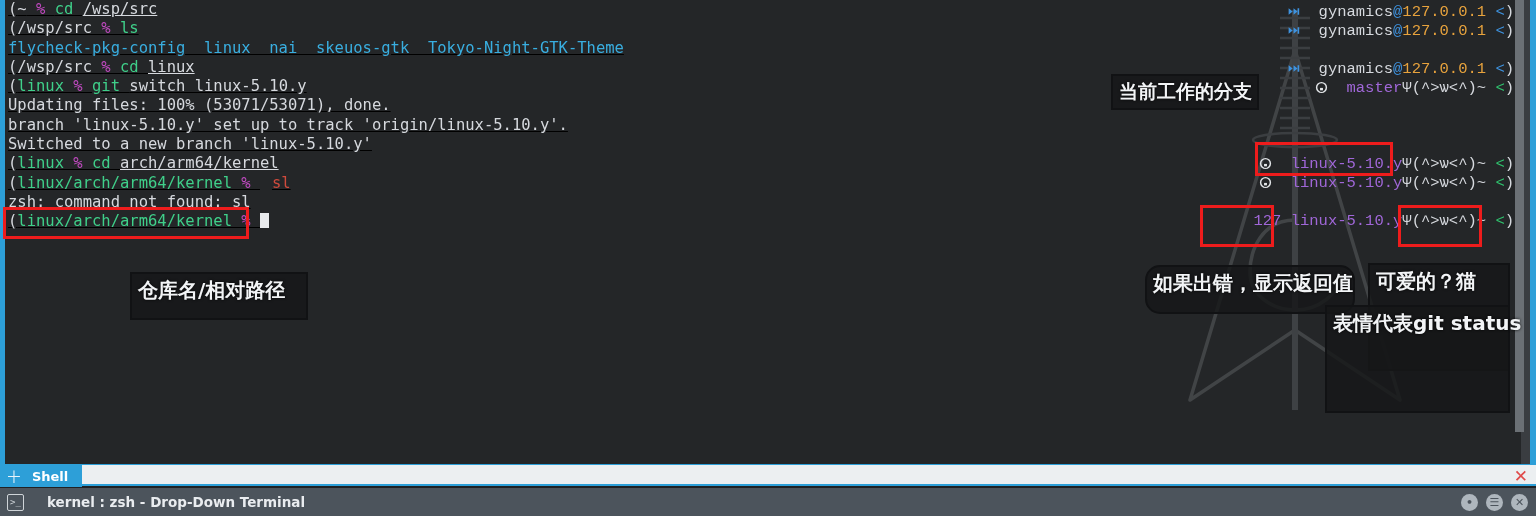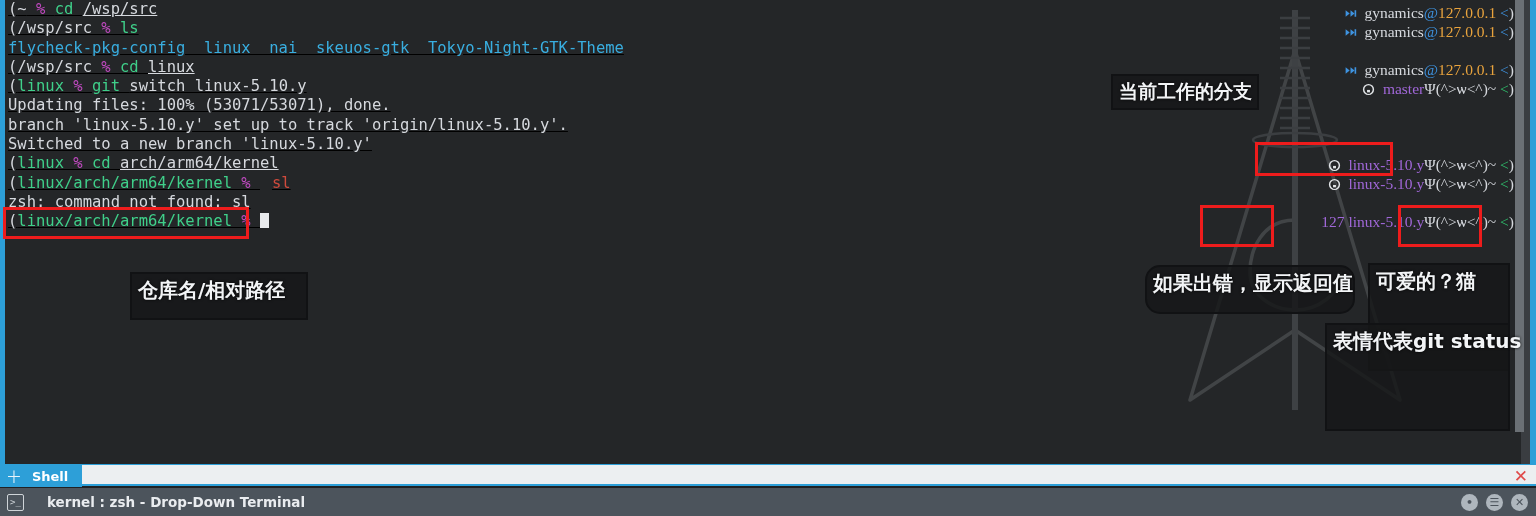--- a/index.html
+++ b/index.html
@@ -78,21 +78,21 @@
     vertical-align: -2px;
   }
 
   
   .rprompt {
     position: absolute;
     right: 22px;
     white-space: pre;
     font-size: 15.5px;
     line-height: 19.3px;
-    font-family: Liberation Serif, serif;
+    font-family: Liberation Mono, monospace;
   }
   .icon-glyph {
     display: inline-block;
     width: 13px; height: 13px;
     vertical-align: -2px;
     position: relative;
   }
 
   
   .anno {
@@ -263,21 +263,21 @@
         <div class="redbox" style="left: 1255px; top: 142px; width: 138px; height: 34px;"></div>
         <div class="redbox" style="left: 1200px; top: 205px; width: 74px; height: 42px;"></div>
         <div class="redbox" style="left: 1398px; top: 205px; width: 84px; height: 42px;"></div>
       </div>
 
     <div id="annos">
         <div class="anno" style="left: 1111px; top: 74px; width: 148px; height: 36px; font-size: 19px;">当前工作的分支</div>
         <div class="anno" style="left: 130px; top: 272px; width: 178px; height: 48px; font-size: 20px;">仓库名/相对路径</div>
         <div class="anno" style="left: 1145px; top: 265px; width: 210px; height: 49px; font-size: 20px; border-radius: 15px;">如果出错，显示返回值</div>
         <div class="anno" style="left: 1368px; top: 263px; width: 142px; height: 108px; font-size: 20px;">可爱的？猫</div>
-        <div class="anno" style="left: 1325px; top: 323px; width: 185px; height: 108px; font-size: 20px;">表情代表git status</div>
+        <div class="anno" style="left: 1325px; top: 305px; width: 185px; height: 108px; font-size: 20px;">表情代表git status</div>
       </div>
   </div>
 
   <div class="tabbar">
     <div class="tab-active">
       <span class="tab-plus">+</span>
       <span>Shell</span>
     </div>
     <span class="tab-close">✕</span>
   </div>

